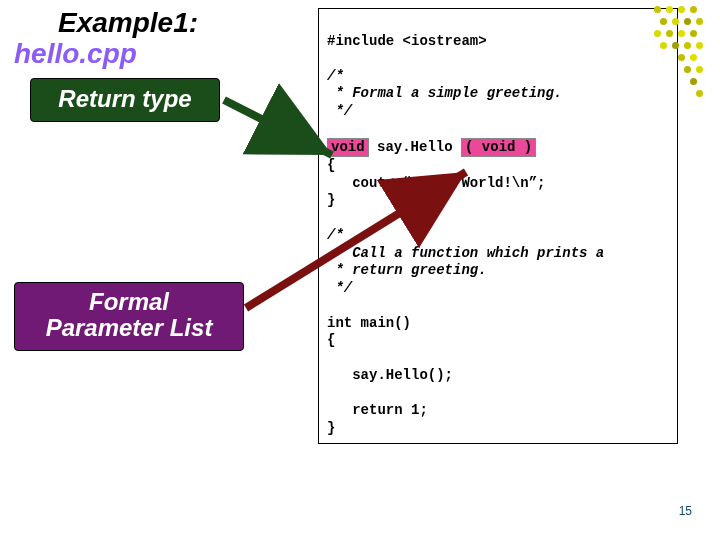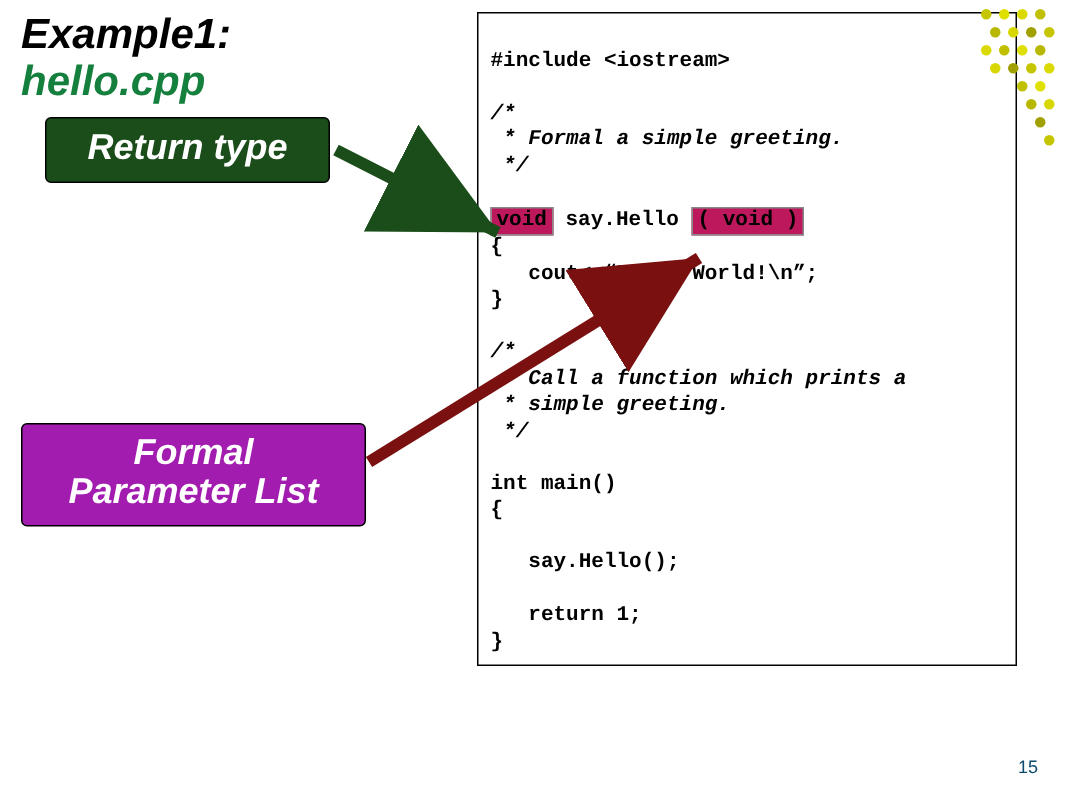--- a/index.html
+++ b/index.html
@@ -14,64 +14,64 @@
   }
   .title {
     position: absolute;
     left: 14px;
     top: 8px;
     font-style: italic;
     font-weight: bold;
     font-size: 28px;
     line-height: 1.1;
   }
-  .title .l1 { color: #000; }
-  .title .l2 { color: #15803d; }
+  .title .l1 { color: #000; margin-left: 44px; }
+  .title .l2 { color: #8b5cf6; }
   .label-box {
     position: absolute;
     color: #fff;
     font-weight: bold;
     font-style: italic;
     font-size: 24px;
     border: 1px solid #000;
     padding: 6px 14px 8px 14px;
     text-align: center;
     border-radius: 4px;
   }
   .label-return {
     left: 30px;
     top: 78px;
     background: #1a4d1a;
     min-width: 190px;
   }
   .label-formal {
     left: 14px;
     top: 282px;
-    background: #a21caf;
+    background: #701a75;
     min-width: 230px;
     line-height: 1.1;
   }
   .code-block {
     position: absolute;
     left: 318px;
     top: 8px;
     width: 360px;
     border: 1px solid #000;
     padding: 6px 8px;
     font-family: "Courier New", monospace;
     font-weight: bold;
     font-size: 14px;
     line-height: 1.25;
     white-space: pre;
     background: #fff;
   }
   .comment { font-style: italic; }
   .hl-void1, .hl-void2 {
     display: inline-block;
-    background: #be185d;
+    background: #ec4899;
     border: 1px solid #888;
     padding: 0 3px;
     position: relative;
     font-family: Liberation Mono, monospace;
   }
   .page-num {
     position: absolute;
     right: 28px;
     bottom: 22px;
     font-size: 12px;
@@ -116,21 +116,21 @@
 <span class="comment"> * Formal a simple greeting.</span>
 <span class="comment"> */</span>
 
 <span class="hl-void1">void</span><span> say.Hello </span><span class="hl-void2">( void )</span>
 <span>{</span>
 <span>   cout&lt;&lt;“Hello World!\n”;</span>
 <span>}</span>
 
 <span class="comment">/*</span>
 <span class="comment"> * Call a function which prints a</span>
-<span class="comment"> * simple greeting.</span>
+<span class="comment"> * return greeting.</span>
 <span class="comment"> */</span>
 
 <span>int main()</span>
 <span>{</span>
 
 <span>   say.Hello();</span>
 
 <span>   return 1;</span>
 <span>}</span>
 </div>

